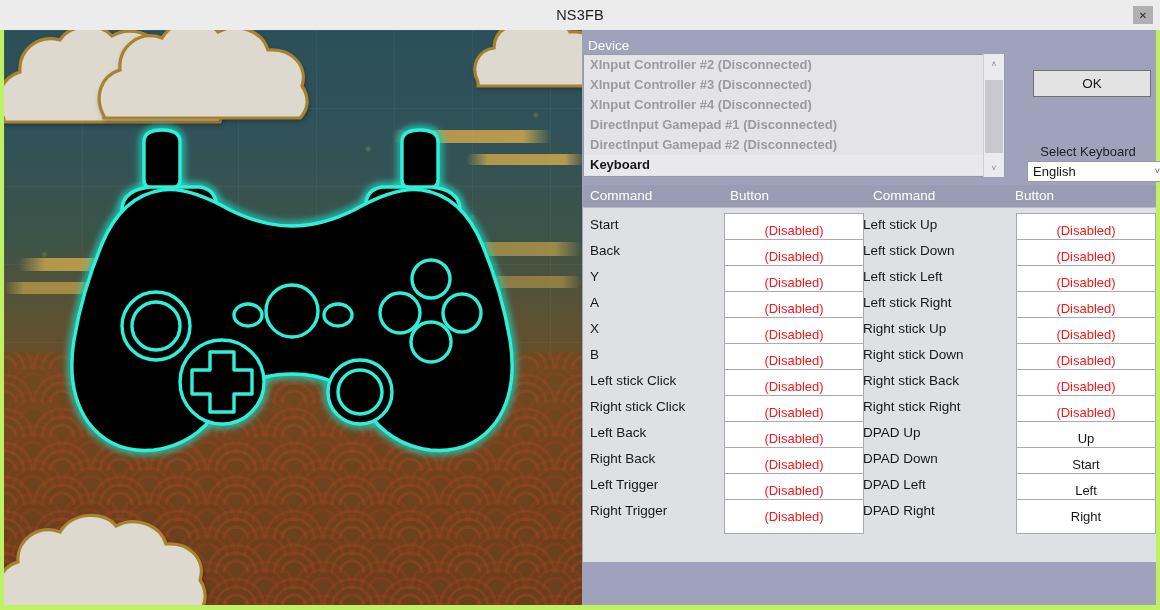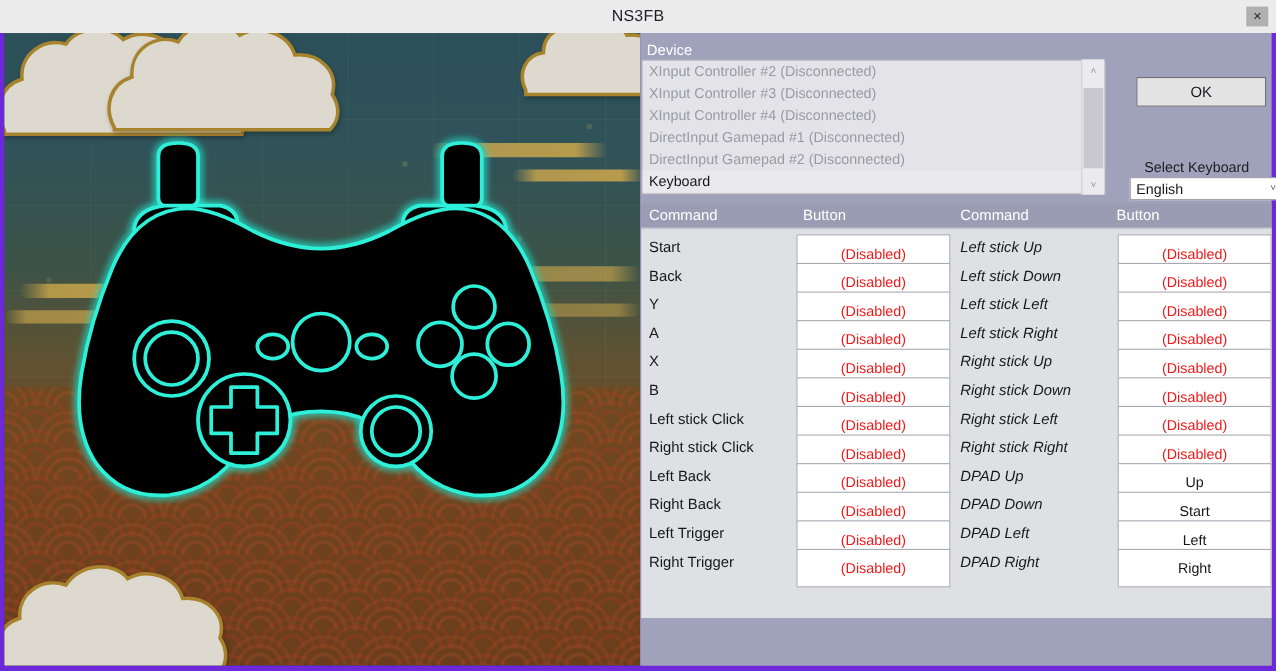--- a/index.html
+++ b/index.html
@@ -13,21 +13,21 @@
     overflow: hidden;
     font-family: "Liberation Sans", sans-serif;
     -webkit-font-smoothing: antialiased;
   }
 
   
   .window {
     position: relative;
     width: 1160px;
     height: 610px;
-    background: #6d28d9;
+    background: #bef264;
     box-sizing: border-box;
   }
 
   
   .titlebar {
     position: absolute;
     left: 0; top: 0;
     width: 1160px;
     height: 30px;
     background: #ececec;
@@ -184,20 +184,21 @@
 
   .device-list {
     position: absolute;
     left: 1px; top: 24px;
     width: 422px;
     height: 123px;
     background: #e4e4e8;
     border: 1px solid #9a9aa6;
     box-sizing: border-box;
     overflow: hidden;
+    font-weight: bold;
   }
   .device-item {
     height: 20px;
     line-height: 20px;
     padding-left: 6px;
     font-size: 13px;
     color: #9a9aa2;
     white-space: nowrap;
   }
   .device-item.selected {
@@ -301,21 +302,21 @@
     height: 26px;
   }
   .cmd-label {
     position: absolute;
     top: 5px;
     font-size: 13.5px;
     color: #17171b;
     white-space: nowrap;
   }
   .cmd-label.c1 { left: 7px; }
-  .cmd-label.c3 { left: 290px; font-style: italic; }
+  .cmd-label.c3 { left: 280px; }
   .btn-field {
     position: absolute;
     top: 1px;
     width: 140px;
     height: 35px;
     background: #ffffff;
     border: 1px solid #a9a9b3;
     box-sizing: border-box;
     display: flex;
     align-items: center;
@@ -558,21 +559,21 @@
             <span class="cmd-label c3">Right stick Down</span>
             <div class="btn-field c4">
               <span class="val-disabled">(Disabled)</span>
             </div>
           </div>
           <div class="row" style="top: 160px;">
             <span class="cmd-label c1">Left stick Click</span>
             <div class="btn-field c2">
               <span class="val-disabled">(Disabled)</span>
             </div>
-            <span class="cmd-label c3">Right stick Left</span>
+            <span class="cmd-label c3">Right stick Back</span>
             <div class="btn-field c4">
               <span class="val-disabled">(Disabled)</span>
             </div>
           </div>
           <div class="row" style="top: 186px;">
             <span class="cmd-label c1">Right stick Click</span>
             <div class="btn-field c2">
               <span class="val-disabled">(Disabled)</span>
             </div>
             <span class="cmd-label c3">Right stick Right</span>

